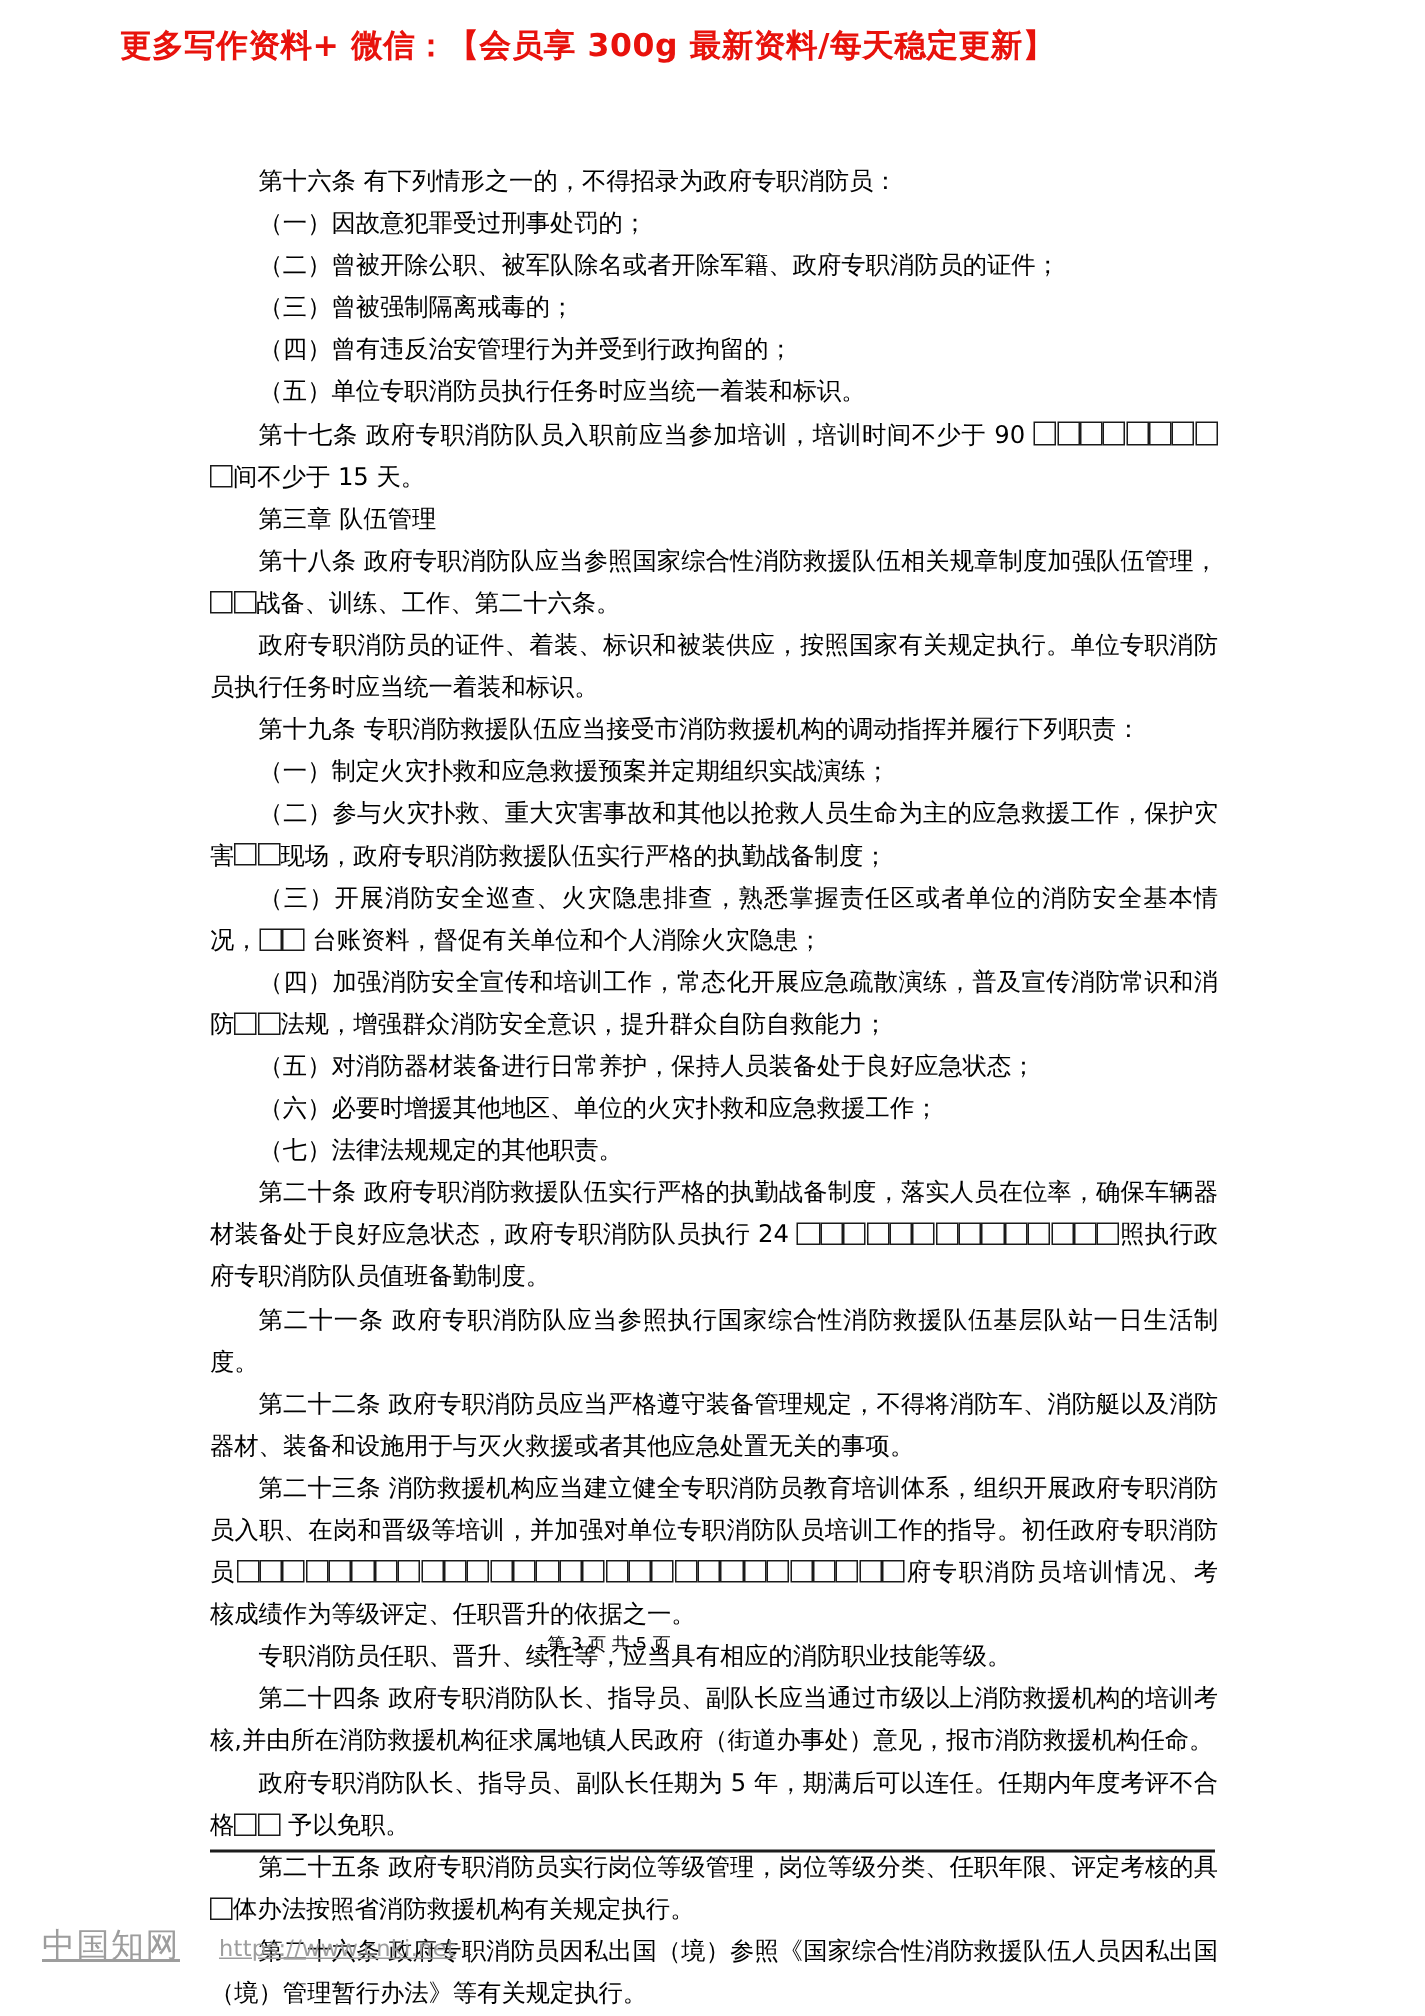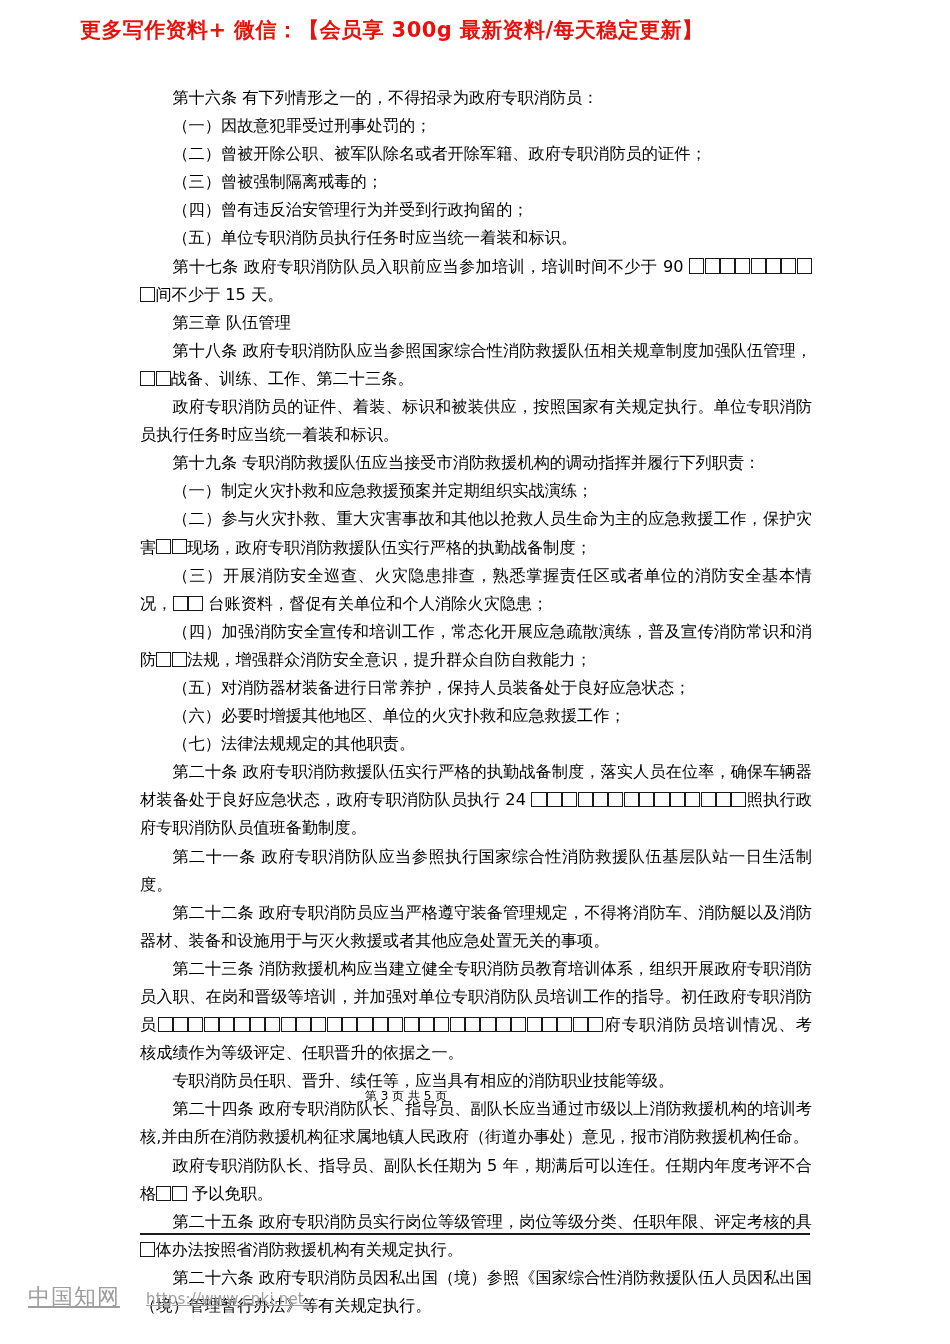--- a/index.html
+++ b/index.html
@@ -27,21 +27,21 @@
     color: #e8120c;
     font-size: 21px;
     font-weight: bold;
     letter-spacing: 0.4px;
     white-space: nowrap;
     margin-left: 28px;
   }
   .doc-body {
     position: absolute;
     left: 140px;
-    top: 84px;
+    top: 107px;
     width: 672px;
     font-size: 16.2px;
     line-height: 28.1px;
     color: #000000;
     text-align: justify;
     text-justify: inter-ideograph;
   }
   .para {
     margin: 0;
     text-indent: 2em;
@@ -104,21 +104,21 @@
 
   <div class="doc-body">
       <p class="para">第十六条 有下列情形之一的，不得招录为政府专职消防员：</p>
       <p class="para">（一）因故意犯罪受过刑事处罚的；</p>
       <p class="para">（二）曾被开除公职、被军队除名或者开除军籍、政府专职消防员的证件；</p>
       <p class="para">（三）曾被强制隔离戒毒的；</p>
       <p class="para">（四）曾有违反治安管理行为并受到行政拘留的；</p>
       <p class="para">（五）单位专职消防员执行任务时应当统一着装和标识。</p>
       <p class="para"><span>第十七条 政府专职消防队员入职前应当参加培训，培训时间不少于 90 </span><span class="tofu-run"><span class="tofu"></span><span class="tofu"></span><span class="tofu"></span><span class="tofu"></span><span class="tofu"></span><span class="tofu"></span><span class="tofu"></span><span class="tofu"></span><span class="tofu"></span></span><span>间不少于 15 天。</span></p>
       <p class="para">第三章 队伍管理</p>
-      <p class="para"><span>第十八条 政府专职消防队应当参照国家综合性消防救援队伍相关规章制度加强队伍管理，</span><span class="tofu-run"><span class="tofu"></span><span class="tofu"></span></span><span>战备、训练、工作、第二十三条。</span></p>
+      <p class="para"><span>第十八条 政府专职消防队应当参照国家综合性消防救援队伍相关规章制度加强队伍管理，</span><span class="tofu-run"><span class="tofu"></span><span class="tofu"></span></span><span>战备、训练、工作、第二十六条。</span></p>
       <p class="para">政府专职消防员的证件、着装、标识和被装供应，按照国家有关规定执行。单位专职消防员执行任务时应当统一着装和标识。</p>
       <p class="para">第十九条 专职消防救援队伍应当接受市消防救援机构的调动指挥并履行下列职责：</p>
       <p class="para">（一）制定火灾扑救和应急救援预案并定期组织实战演练；</p>
       <p class="para"><span>（二）参与火灾扑救、重大灾害事故和其他以抢救人员生命为主的应急救援工作，保护灾害</span><span class="tofu-run"><span class="tofu"></span><span class="tofu"></span></span><span>现场，政府专职消防救援队伍实行严格的执勤战备制度；</span></p>
       <p class="para"><span>（三）开展消防安全巡查、火灾隐患排查，熟悉掌握责任区或者单位的消防安全基本情况，</span><span class="tofu-run"><span class="tofu"></span><span class="tofu"></span></span><span> 台账资料，督促有关单位和个人消除火灾隐患；</span></p>
       <p class="para"><span>（四）加强消防安全宣传和培训工作，常态化开展应急疏散演练，普及宣传消防常识和消防</span><span class="tofu-run"><span class="tofu"></span><span class="tofu"></span></span><span>法规，增强群众消防安全意识，提升群众自防自救能力；</span></p>
       <p class="para">（五）对消防器材装备进行日常养护，保持人员装备处于良好应急状态；</p>
       <p class="para">（六）必要时增援其他地区、单位的火灾扑救和应急救援工作；</p>
       <p class="para">（七）法律法规规定的其他职责。</p>
       <p class="para"><span>第二十条 政府专职消防救援队伍实行严格的执勤战备制度，落实人员在位率，确保车辆器材装备处于良好应急状态，政府专职消防队员执行 24 </span><span class="tofu-run"><span class="tofu"></span><span class="tofu"></span><span class="tofu"></span><span class="tofu"></span><span class="tofu"></span><span class="tofu"></span><span class="tofu"></span><span class="tofu"></span><span class="tofu"></span><span class="tofu"></span><span class="tofu"></span><span class="tofu"></span><span class="tofu"></span><span class="tofu"></span></span><span>照执行政府专职消防队员值班备勤制度。</span></p>

